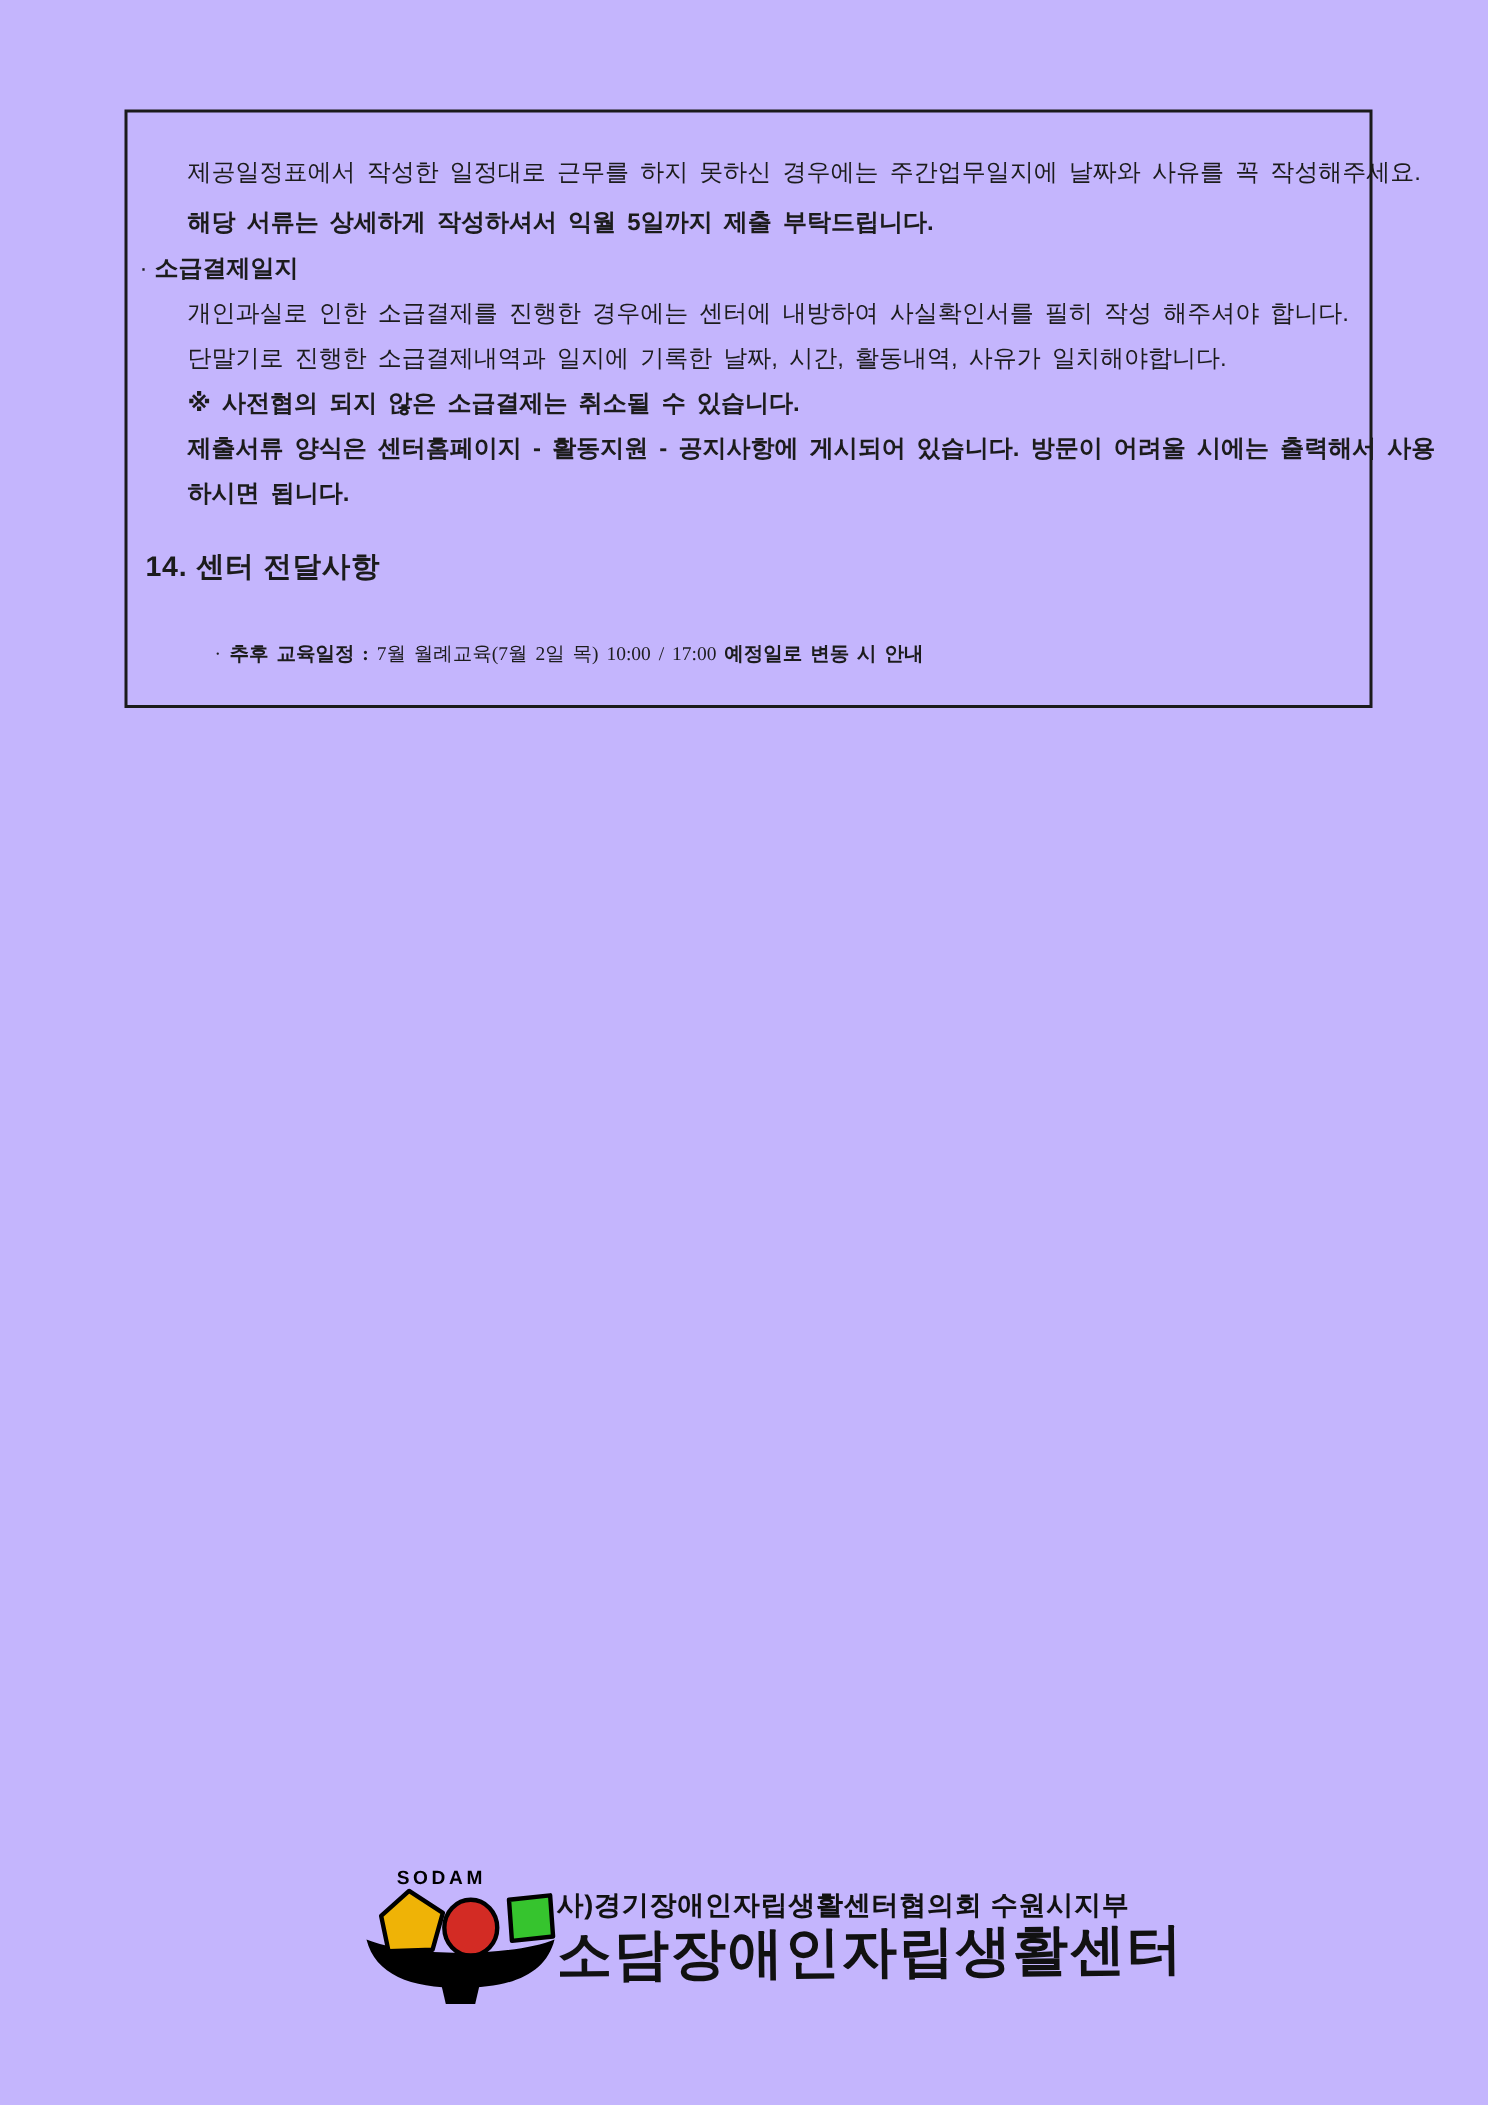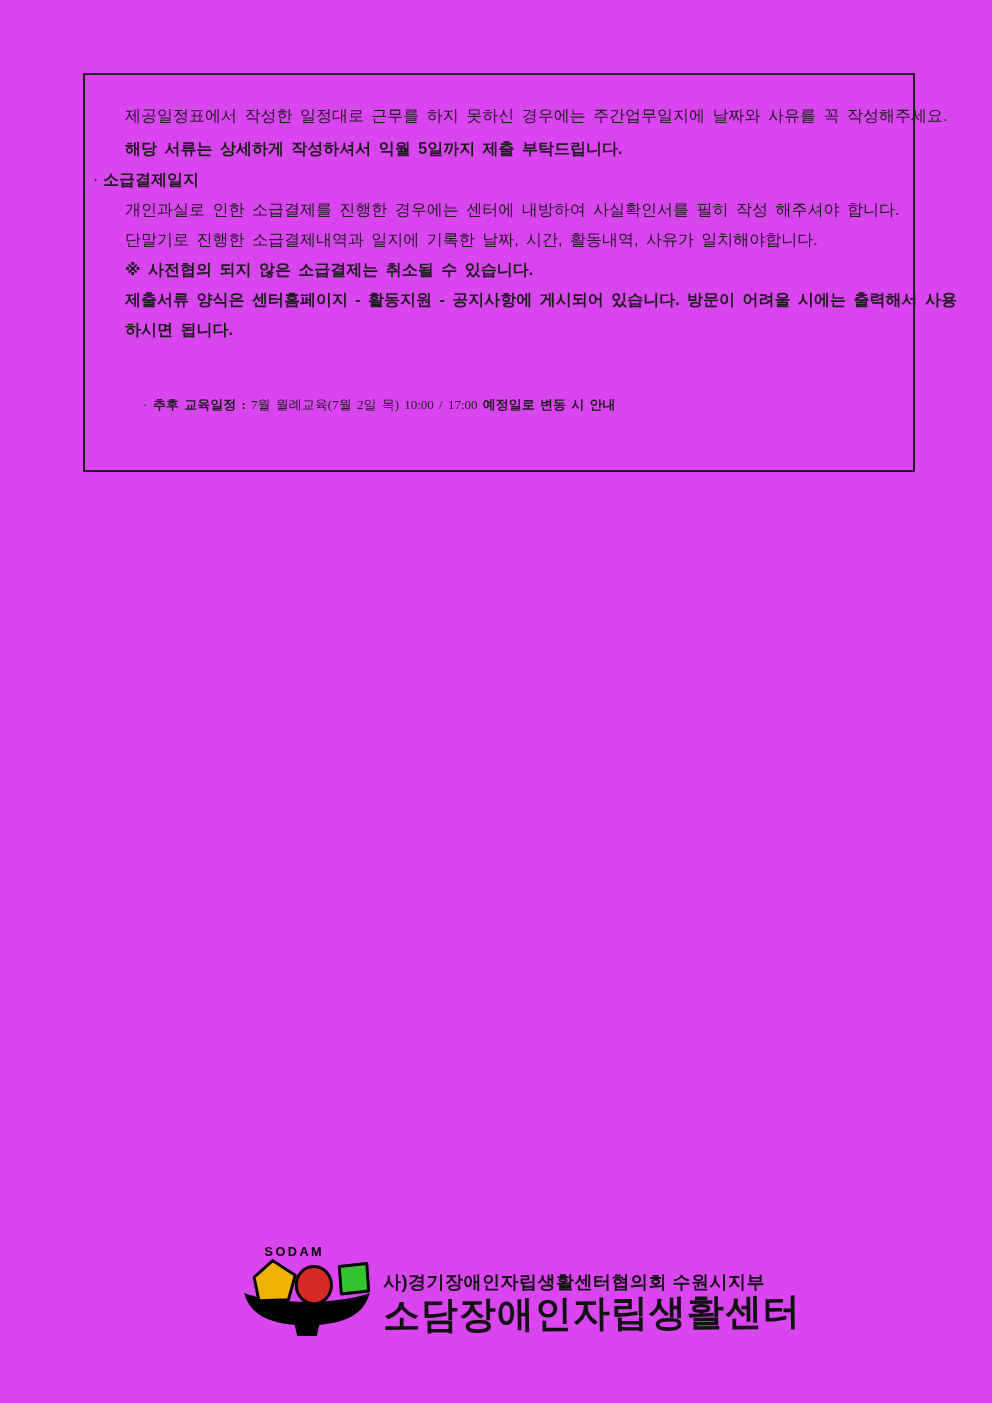--- a/index.html
+++ b/index.html
@@ -1,19 +1,19 @@
 <!DOCTYPE html>
 <html><head>
 <meta charset="utf-8">
 <style>
   html, body { margin:0; padding:0; background:#ffffff; }
   .page {
     position:relative;
     width:992px; height:1403px;
-    background:#d946ef;
+    background:#c4b5fd;
     font-family:"Liberation Sans","DejaVu Sans",sans-serif;
     color:#1c1c1c;
     overflow:hidden;
   }
 
   
   .notice-box {
     position:absolute;
     left:83px; top:73px;
     width:832px; height:399px;
@@ -61,22 +61,22 @@
     white-space:pre-wrap;
     word-spacing:2px;
     font-family:Liberation Serif, serif;
   }
 
   
   .footer-logo {
     position:absolute;
     left:243px; top:1242px;
     display:flex;
-    align-items:flex-end;
-    gap:12px;
+    align-items:center;
+    gap:0;
   }
   .logo-mark { display:block; }
   .logo-text { padding-top:4px; }
   .org-line {
     font-size:18px;
     font-weight:600;
     letter-spacing:0.5px;
     color:#111111;
     white-space:nowrap;
     line-height:24px;
@@ -111,20 +111,21 @@
       <div class="sect-body">
         <div class="line">개인과실로 인한 소급결제를 진행한 경우에는 센터에 내방하여 사실확인서를 필히 작성 해주셔야 합니다.</div>
         <div class="line">단말기로 진행한 소급결제내역과 일지에 기록한 날짜, 시간, 활동내역, 사유가 일치해야합니다.</div>
         <div class="line bold">※ 사전협의 되지 않은 소급결제는 취소될 수 있습니다.</div>
         <div class="line bold">제출서류 양식은 센터홈페이지 - 활동지원 - 공지사항에 게시되어 있습니다. 방문이 어려울 시에는 출력해서 사용</div>
         <div class="line bold">하시면 됩니다.</div>
       </div>
     </div>
 
     <div class="sect-14">
+      <div class="heading">14. 센터 전달사항</div>
       <div class="item">
         <span class="bullet">·</span><span class="bold">추후 교육일정 : </span><span>7월 월례교육(7월 2일 목) 10:00 / 17:00 </span><span class="bold">예정일로 변동 시 안내</span>
       </div>
     </div>
 
   </div>
 
   <div class="footer-logo">
     <svg class="logo-mark" width="128" height="96" viewBox="0 0 130 98" xmlns="http://www.w3.org/2000/svg">
       <text x="52" y="14" text-anchor="middle" font-family="Liberation Sans, DejaVu Sans, sans-serif" font-size="13" font-weight="bold" letter-spacing="2.5" fill="#000000">SODAM</text>

